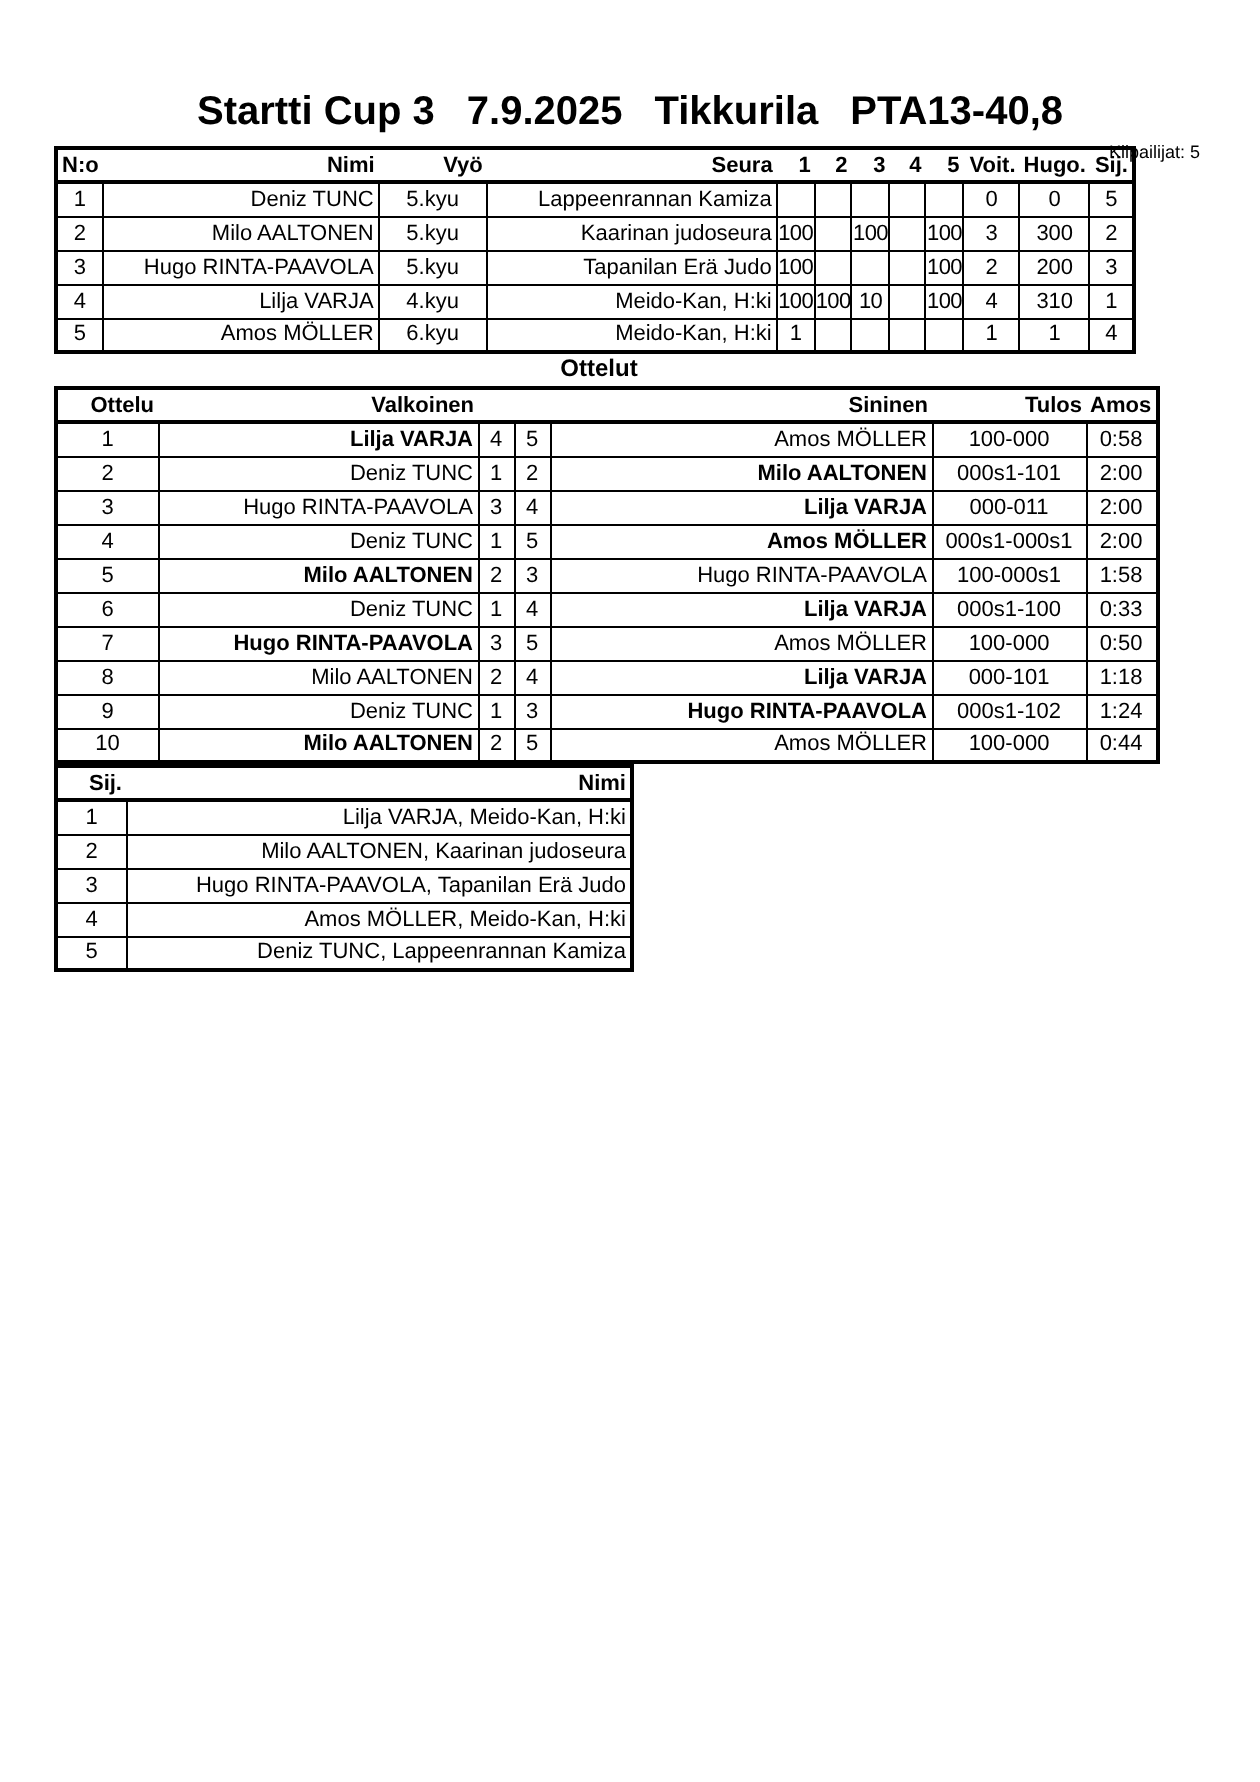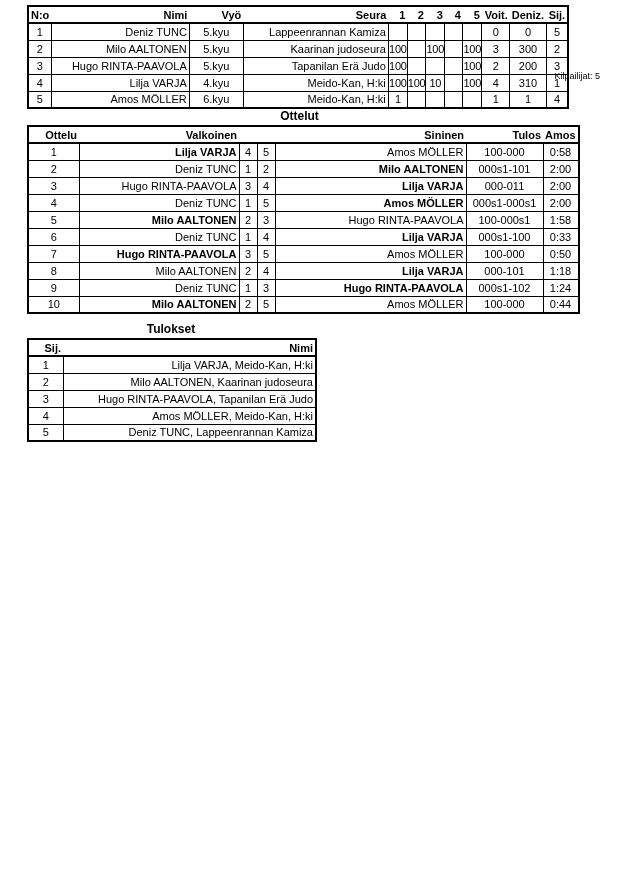--- a/index.html
+++ b/index.html
@@ -35,20 +35,23 @@
   .ctr { text-align:center; }
   .lft { text-align:right; padding-left:4px !important;margin-left:20px; }
   td.mcell { padding:0 !important; text-align:center; letter-spacing:-0.3px; }
   .bold { font-weight:bold; }
 </style>
 </head>
 <body>
 
 <div class="page">
 
+  <div class="title">
+    <span>Startti Cup 3</span><span>7.9.2025</span><span>Tikkurila</span><span>PTA13-40,8</span>
+  </div>
 
   <div class="count-label">Kilpailijat: 5</div>
 
   <table class="rt">
     <colgroup>
       <col style="width:23px">
         <col style="width:138px">
         <col style="width:54px">
         <col style="width:145px">
       <col style="width:19px">
@@ -65,21 +68,21 @@
         <th>N:o</th>
         <th>Nimi</th>
         <th>Vyö</th>
         <th>Seura</th>
         <th>1</th>
         <th>2</th>
         <th>3</th>
         <th>4</th>
         <th>5</th>
         <th class="thick-l">Voit.</th>
-        <th>Deniz.</th>
+        <th>Hugo.</th>
         <th>Sij.</th>
       </tr>
     </thead>
     <tbody>
       <tr>
         <td class="ctr">1</td>
         <td class="lft">Deniz TUNC</td>
         <td class="ctr">5.kyu</td>
         <td class="lft">Lappeenrannan Kamiza</td>
         <td class="mcell"></td>
@@ -260,21 +263,20 @@
         <td class="lft bold">Milo AALTONEN</td>
         <td class="ctr">2</td>
         <td class="ctr">5</td>
         <td class="lft">Amos MÖLLER</td>
         <td class="ctr">100-000</td>
         <td class="ctr">0:44</td>
       </tr>
     </tbody>
   </table>
 
-  <div class="sect-head head-3">Tulokset</div>
 
   <table class="rt" style="margin-top:0">
     <colgroup>
       <col style="width:35px">
         <col style="width:253px">
     </colgroup>
     <thead>
       <tr>
         <th class="div-r">Sij.</th>
         <th>Nimi</th>

